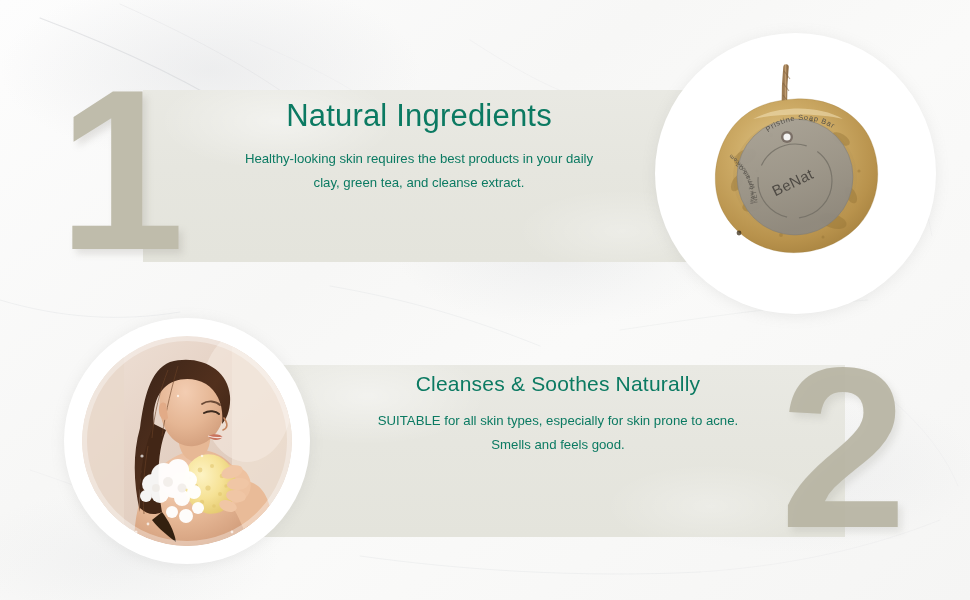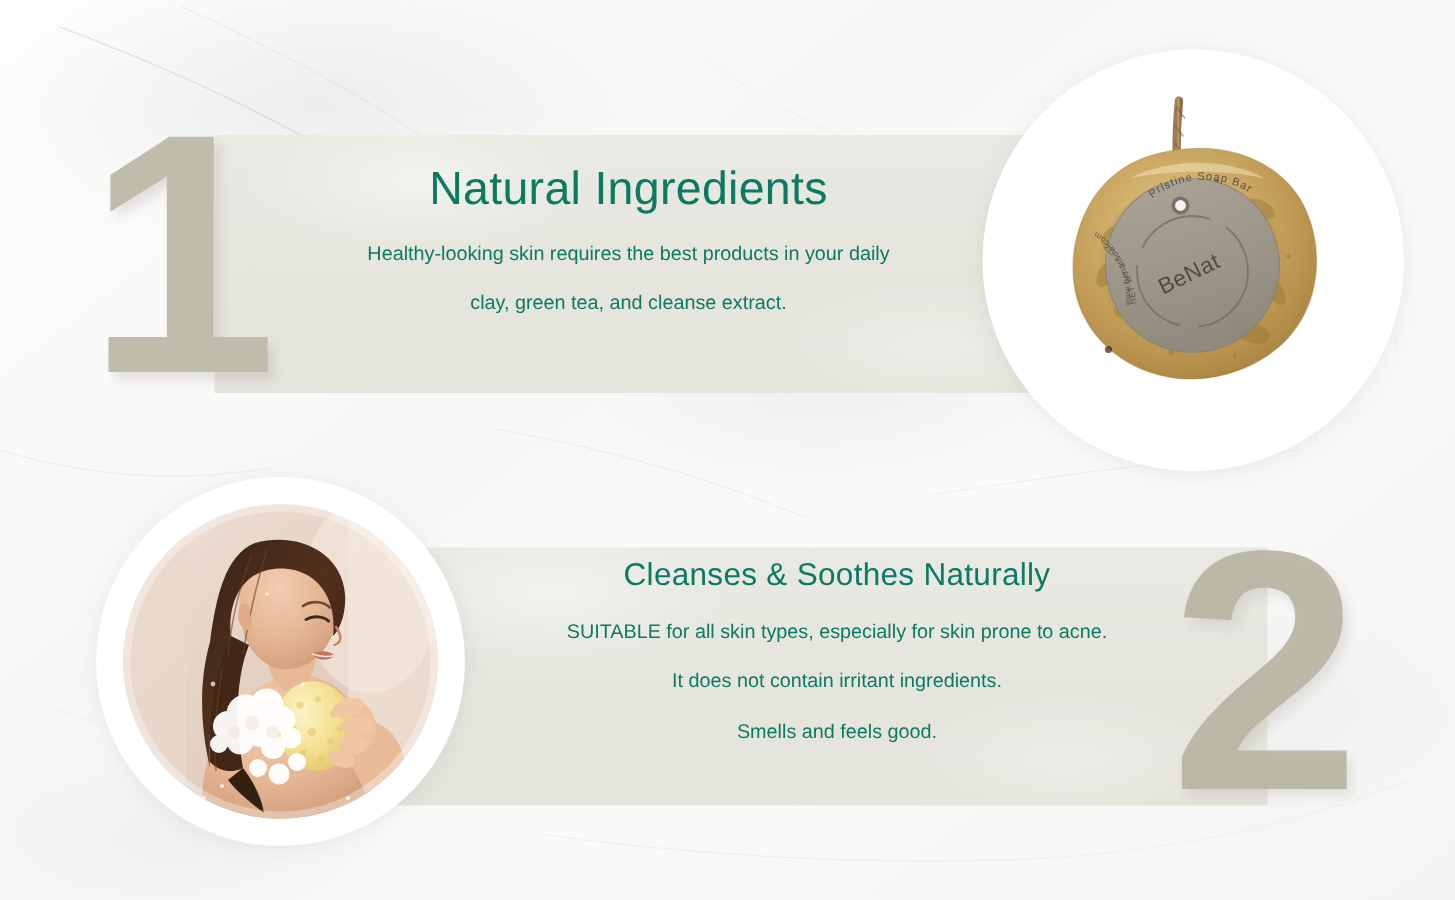--- a/index.html
+++ b/index.html
@@ -79,21 +79,21 @@
   #numeral-2 {
     left: 780px;
     top: 334px;
     font-size: 228px;
     color: rgba(183,180,163,0.92);
     text-shadow: 4px 5px 7px rgba(140,138,128,0.18);
   }
 
   
   .block { position: absolute; text-align: center; }
-  #block-1 { left: 180px; top: 108px; width: 478px; }
+  #block-1 { left: 180px; top: 98px; width: 478px; }
   #block-2 { left: 278px; top: 372px; width: 560px; }
 
   .heading {
     color: #0b7a62;
     font-size: 31px;
     font-weight: 400;
     letter-spacing: 0.2px;
     margin: 0 0 14px 0;
     white-space: nowrap;
   }
@@ -101,21 +101,21 @@
   #block-2 .heading { font-size: 21px; }
 
   .body-text {
     color: #0b7a62;
     font-size: 13.2px;
     line-height: 1.62;
     margin: 0;
     padding: 0;
     list-style: none;
   }
-  .body-text li { margin: 12px; }
+  .body-text li { margin: 3px; }
 
   
   .photo-frame {
     position: absolute;
     border-radius: 50%;
     background: #ffffff;
     box-shadow: 0 2px 14px rgba(150,150,150,0.16);
   }
   #frame-soap {
     left: 655px;
@@ -307,21 +307,20 @@
   <div class="panel" id="panel-2">
     <div class="panel-veil"></div>
   </div>
 
   <div class="numeral" id="numeral-2">2</div>
 
   <div class="block" id="block-2">
     <h2 class="heading">Cleanses &amp; Soothes Naturally</h2>
     <ul class="body-text">
       <li>SUITABLE for all skin types, especially for skin prone to acne.</li>
-      <li>It does not contain irritant ingredients.</li>
       <li>Smells and feels good.</li>
     </ul>
   </div>
 
   <div class="photo-frame" id="frame-shower">
     <div class="photo-inner">
       <svg id="shower-svg" viewBox="0 0 210 210">
         <defs>
           <linearGradient id="bgRoom" x1="0" y1="0" x2="1" y2="1">
             <stop offset="0%" stop-color="#efe2d8"></stop>

